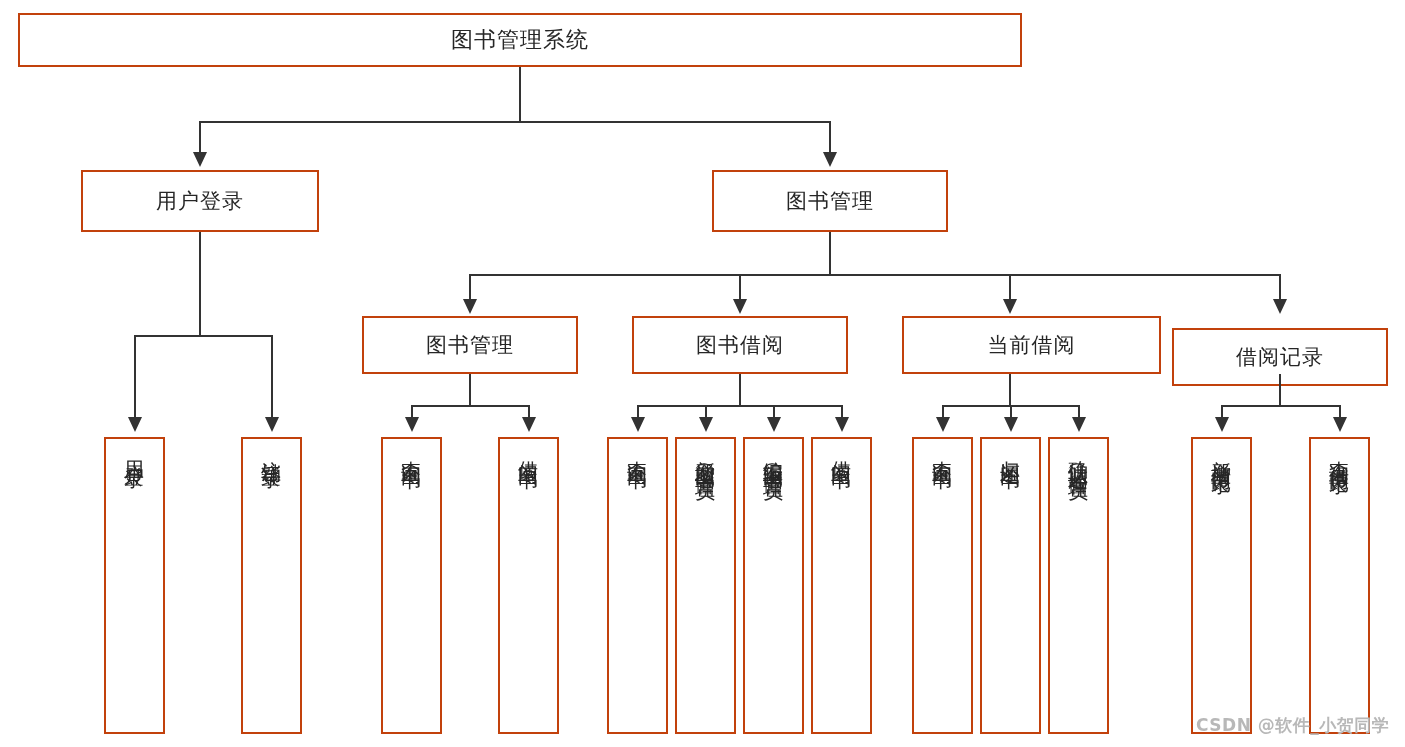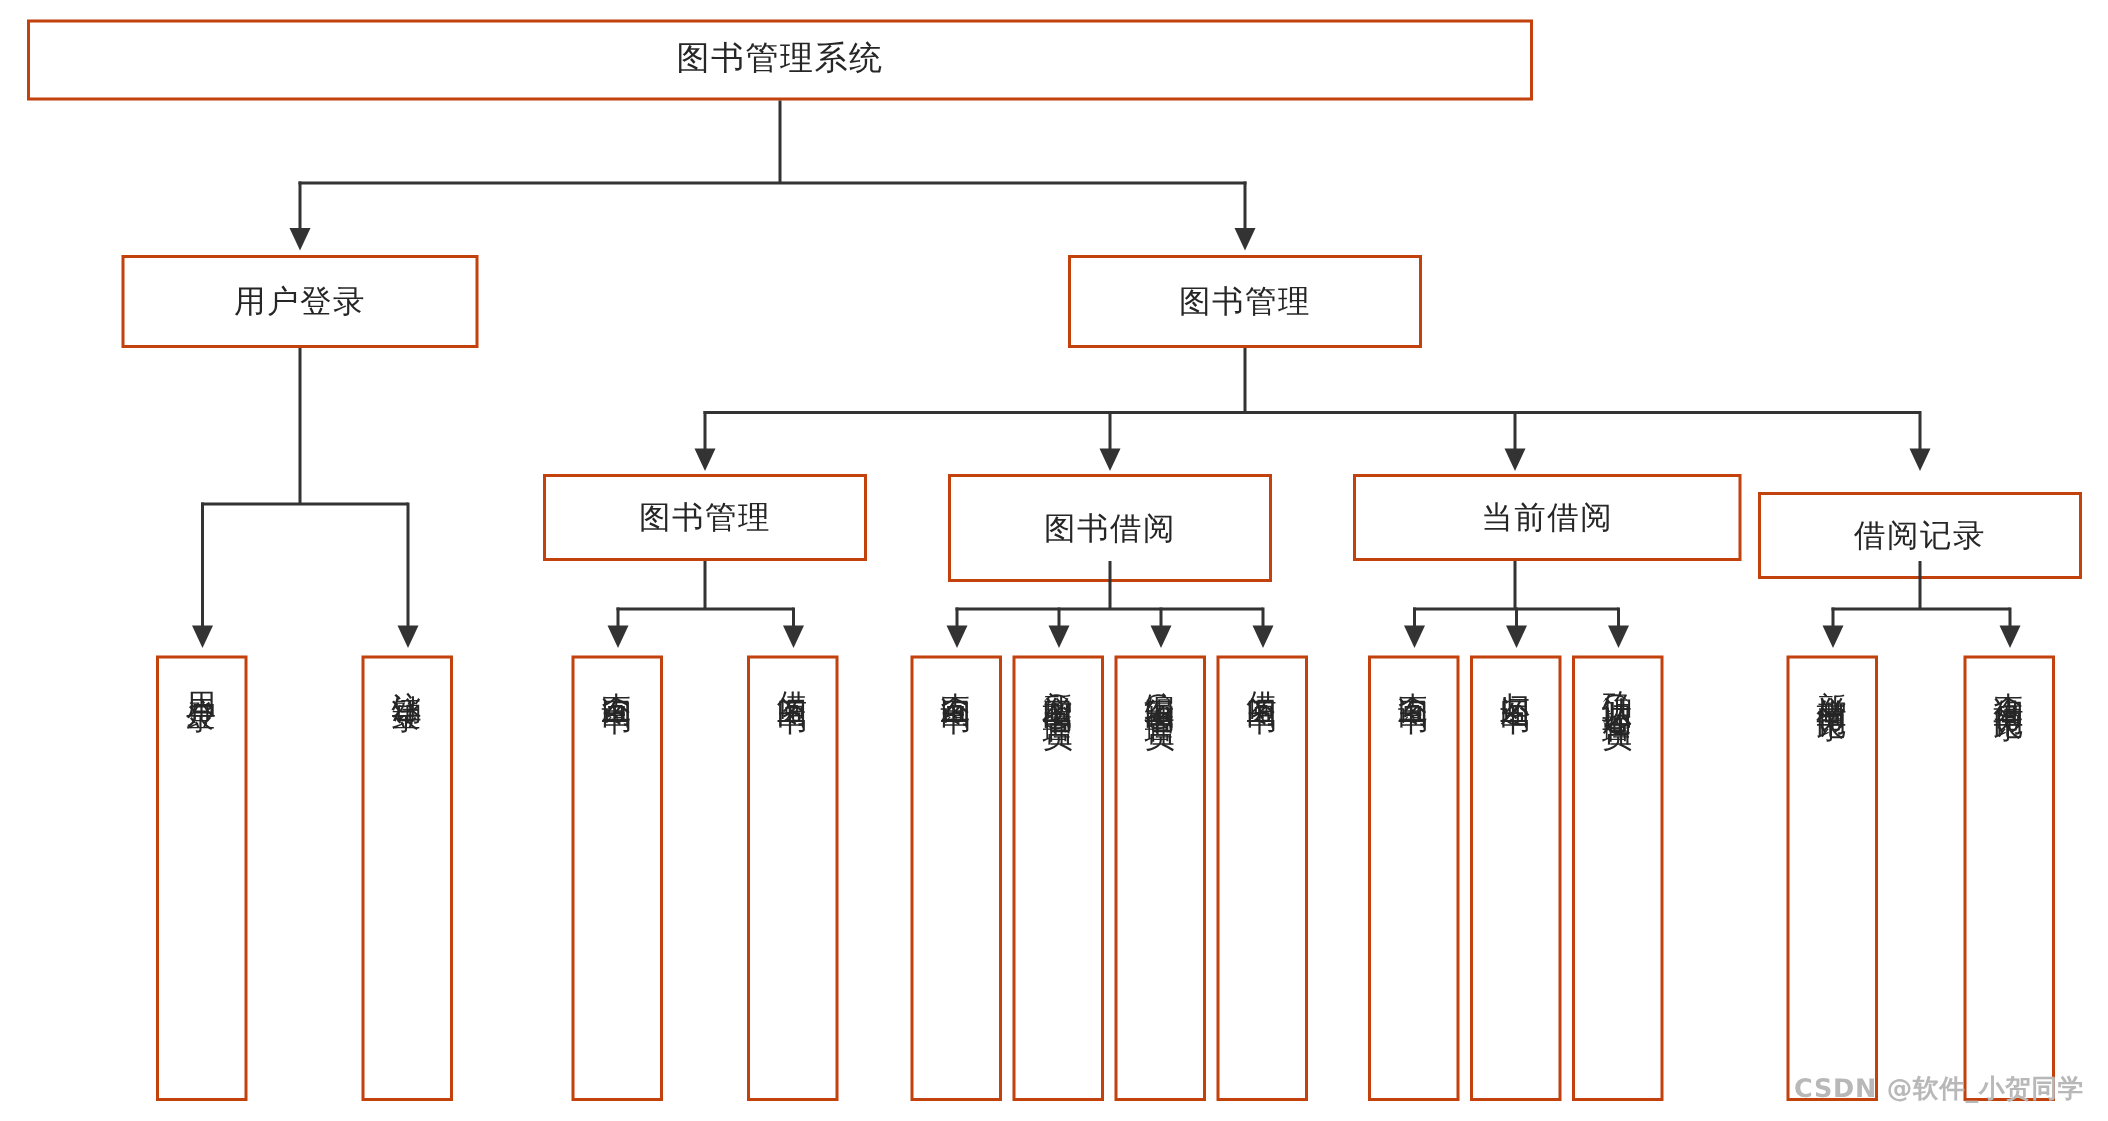--- a/index.html
+++ b/index.html
@@ -110,21 +110,21 @@
   <div class="vline" style="left:739px;top:274px;height:27px;"></div>
   <div class="arrow" style="left:733px;top:299px;"></div>
   <div class="vline" style="left:1009px;top:274px;height:27px;"></div>
   <div class="arrow" style="left:1003px;top:299px;"></div>
   <div class="vline" style="left:1279px;top:274px;height:27px;"></div>
   <div class="arrow" style="left:1273px;top:299px;"></div>
 
   <div class="node" style="left:362px;top:316px;width:216px;height:58px;">
     <span class="label">图书管理</span>
   </div>
-  <div class="node" style="left:632px;top:316px;width:216px;height:72px;">
+  <div class="node" style="left:632px;top:316px;width:216px;height:58px;">
     <span class="label">图书借阅</span>
   </div>
   <div class="node" style="left:902px;top:316px;width:259px;height:58px;">
     <span class="label">当前借阅</span>
   </div>
   <div class="node" style="left:1172px;top:316px;width:216px;height:58px;margin-top:12px;">
     <span class="label">借阅记录</span>
   </div>
 
   <div class="vline" style="left:469px;top:374px;height:32px;"></div>

